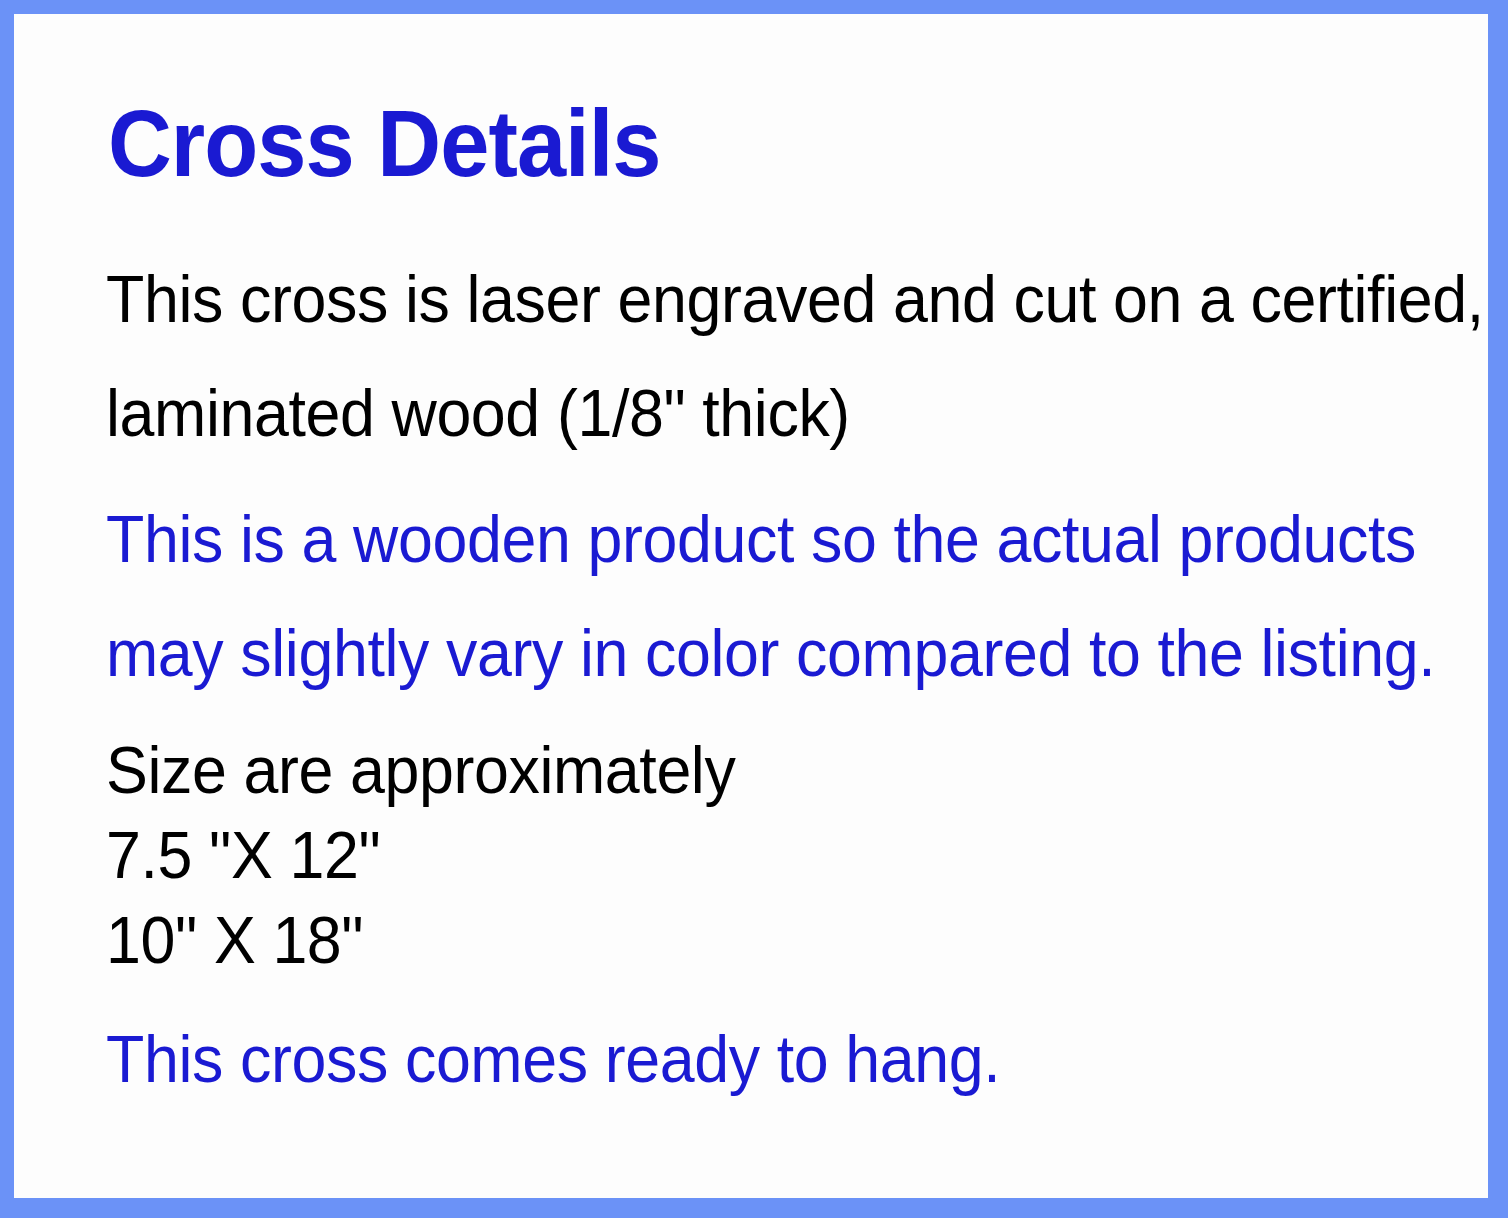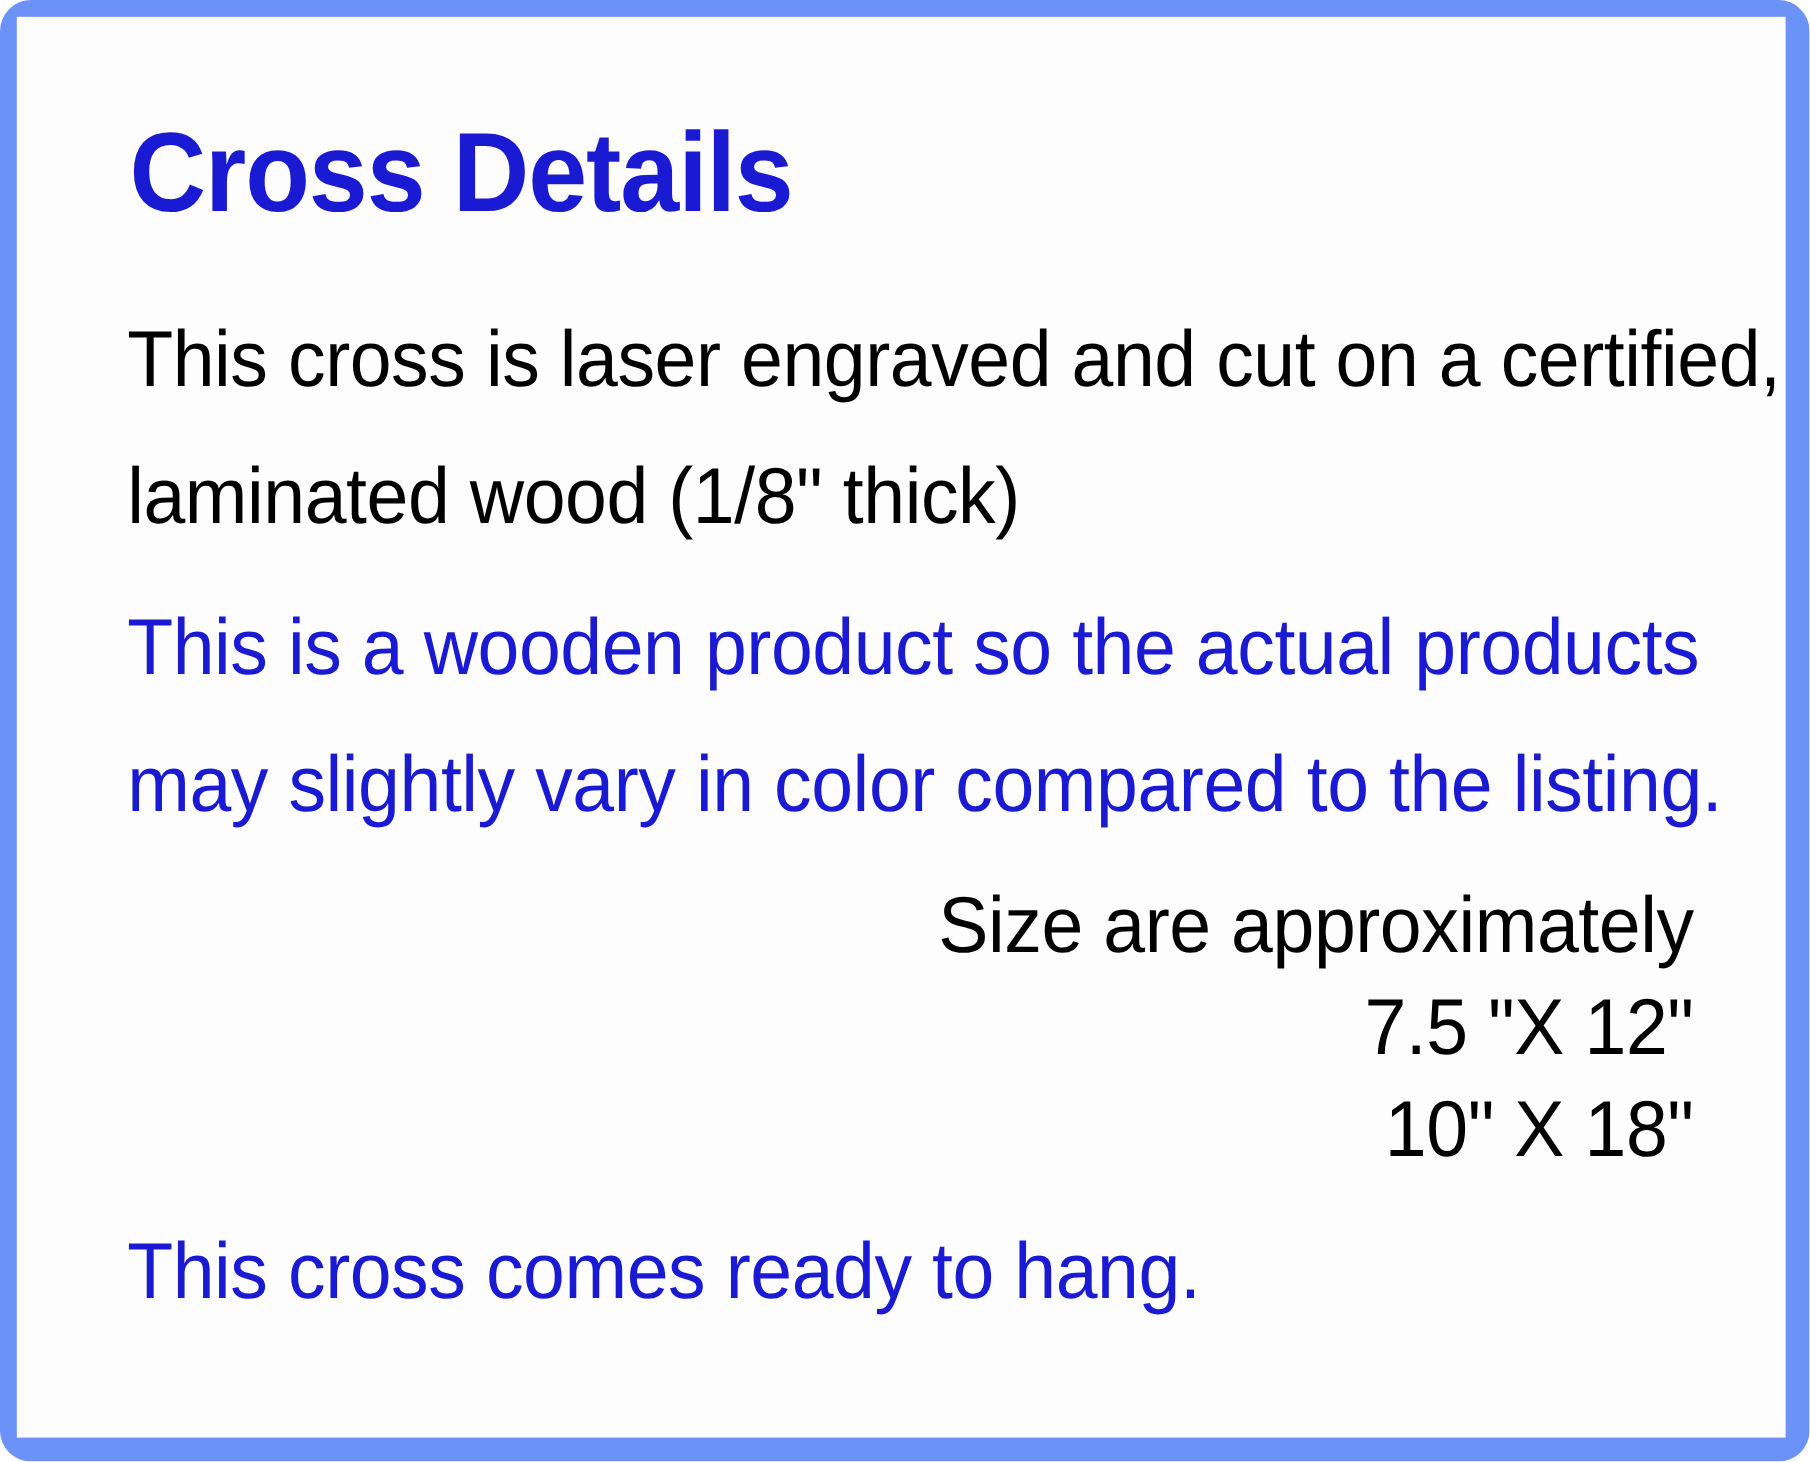--- a/index.html
+++ b/index.html
@@ -11,21 +11,20 @@
     font-family: "Liberation Sans", "DejaVu Sans", sans-serif;
   }
 
   .screen {
     position: relative;
     width: 1508px;
     height: 1218px;
     box-sizing: border-box;
     background: #6b92f7;
     overflow: hidden;
-    border-radius: 26px;
   }
 
   
   .card {
     position: absolute;
     left: 14px;
     top: 14px;
     width: 1474px;   
     height: 1184px;  
     background: #fdfdfd;
@@ -69,21 +68,20 @@
     color: #1a1ad2;
   }
 
   .para + .para {
     margin-top: 12px;
   }
 
   
   .size-block {
     margin-top: 18px;
-    text-align: right;
   }
   .size-block .line {
     font-family: "Liberation Sans Narrow", "Liberation Sans", "DejaVu Sans", sans-serif;
     font-size: 66px;
     line-height: 85px;
     color: #000000;
     letter-spacing: -0.4px;
     transform: scaleX(0.95);
     transform-origin: left top;
     white-space: pre;

